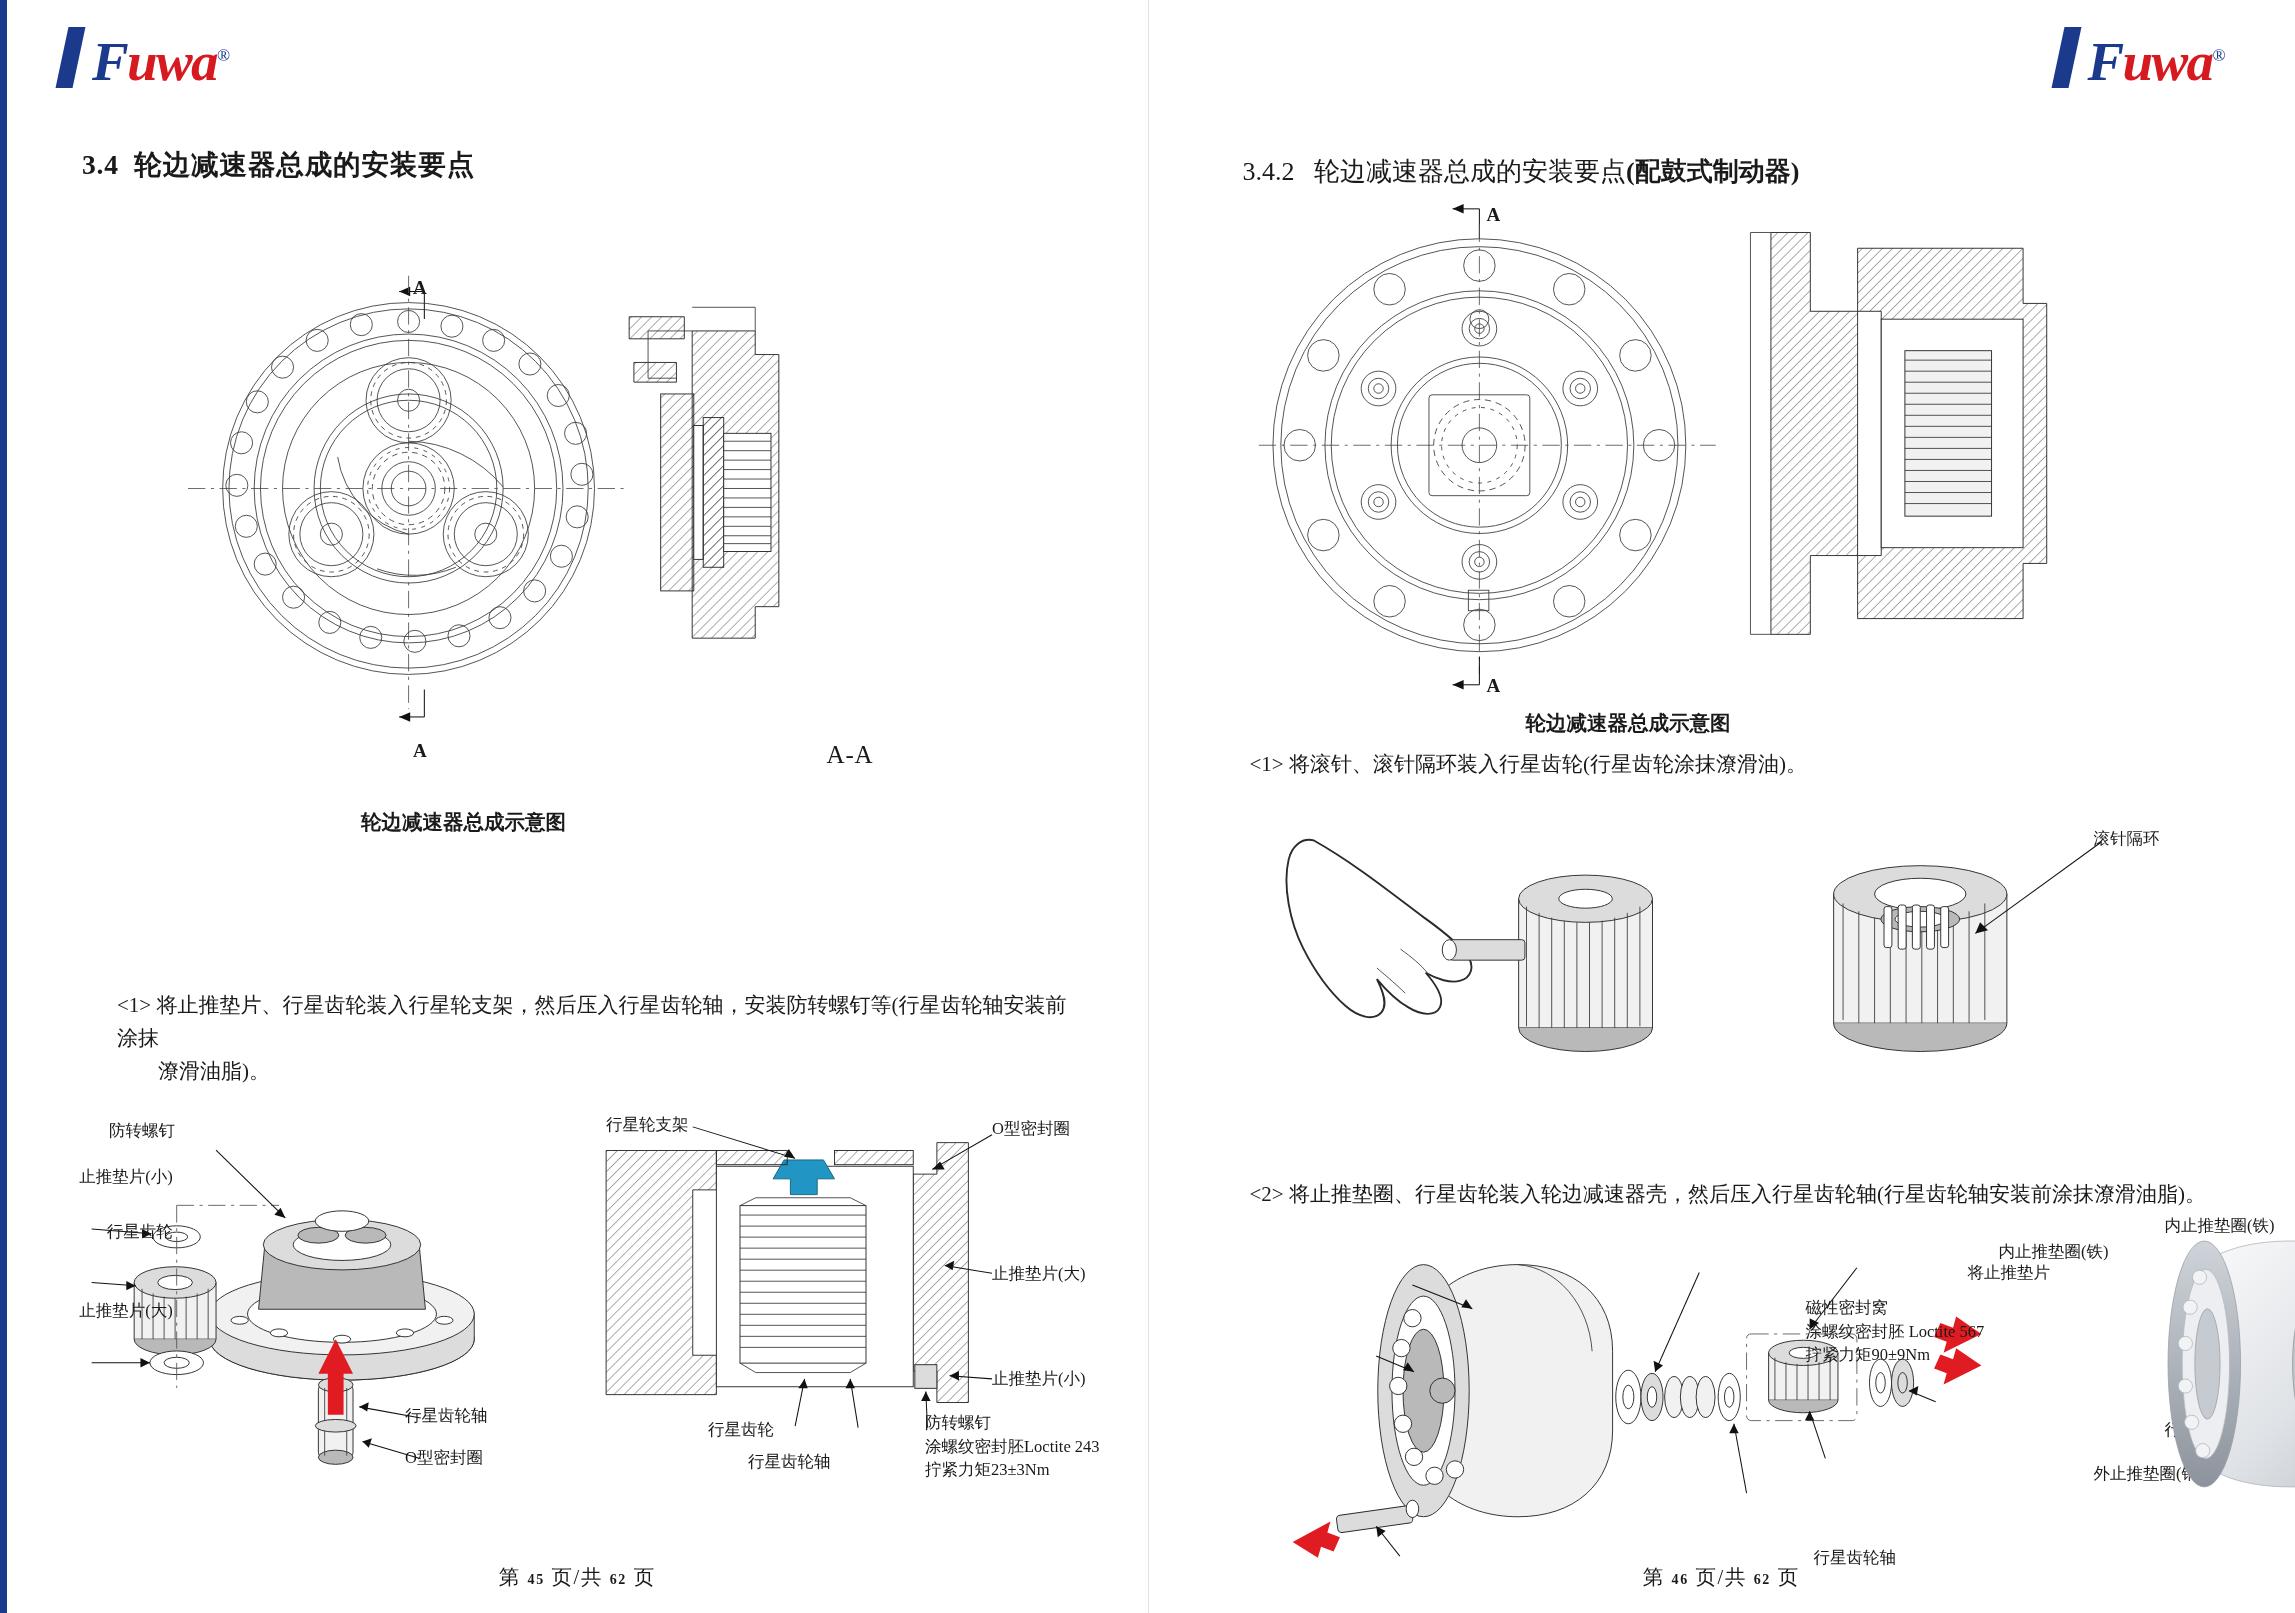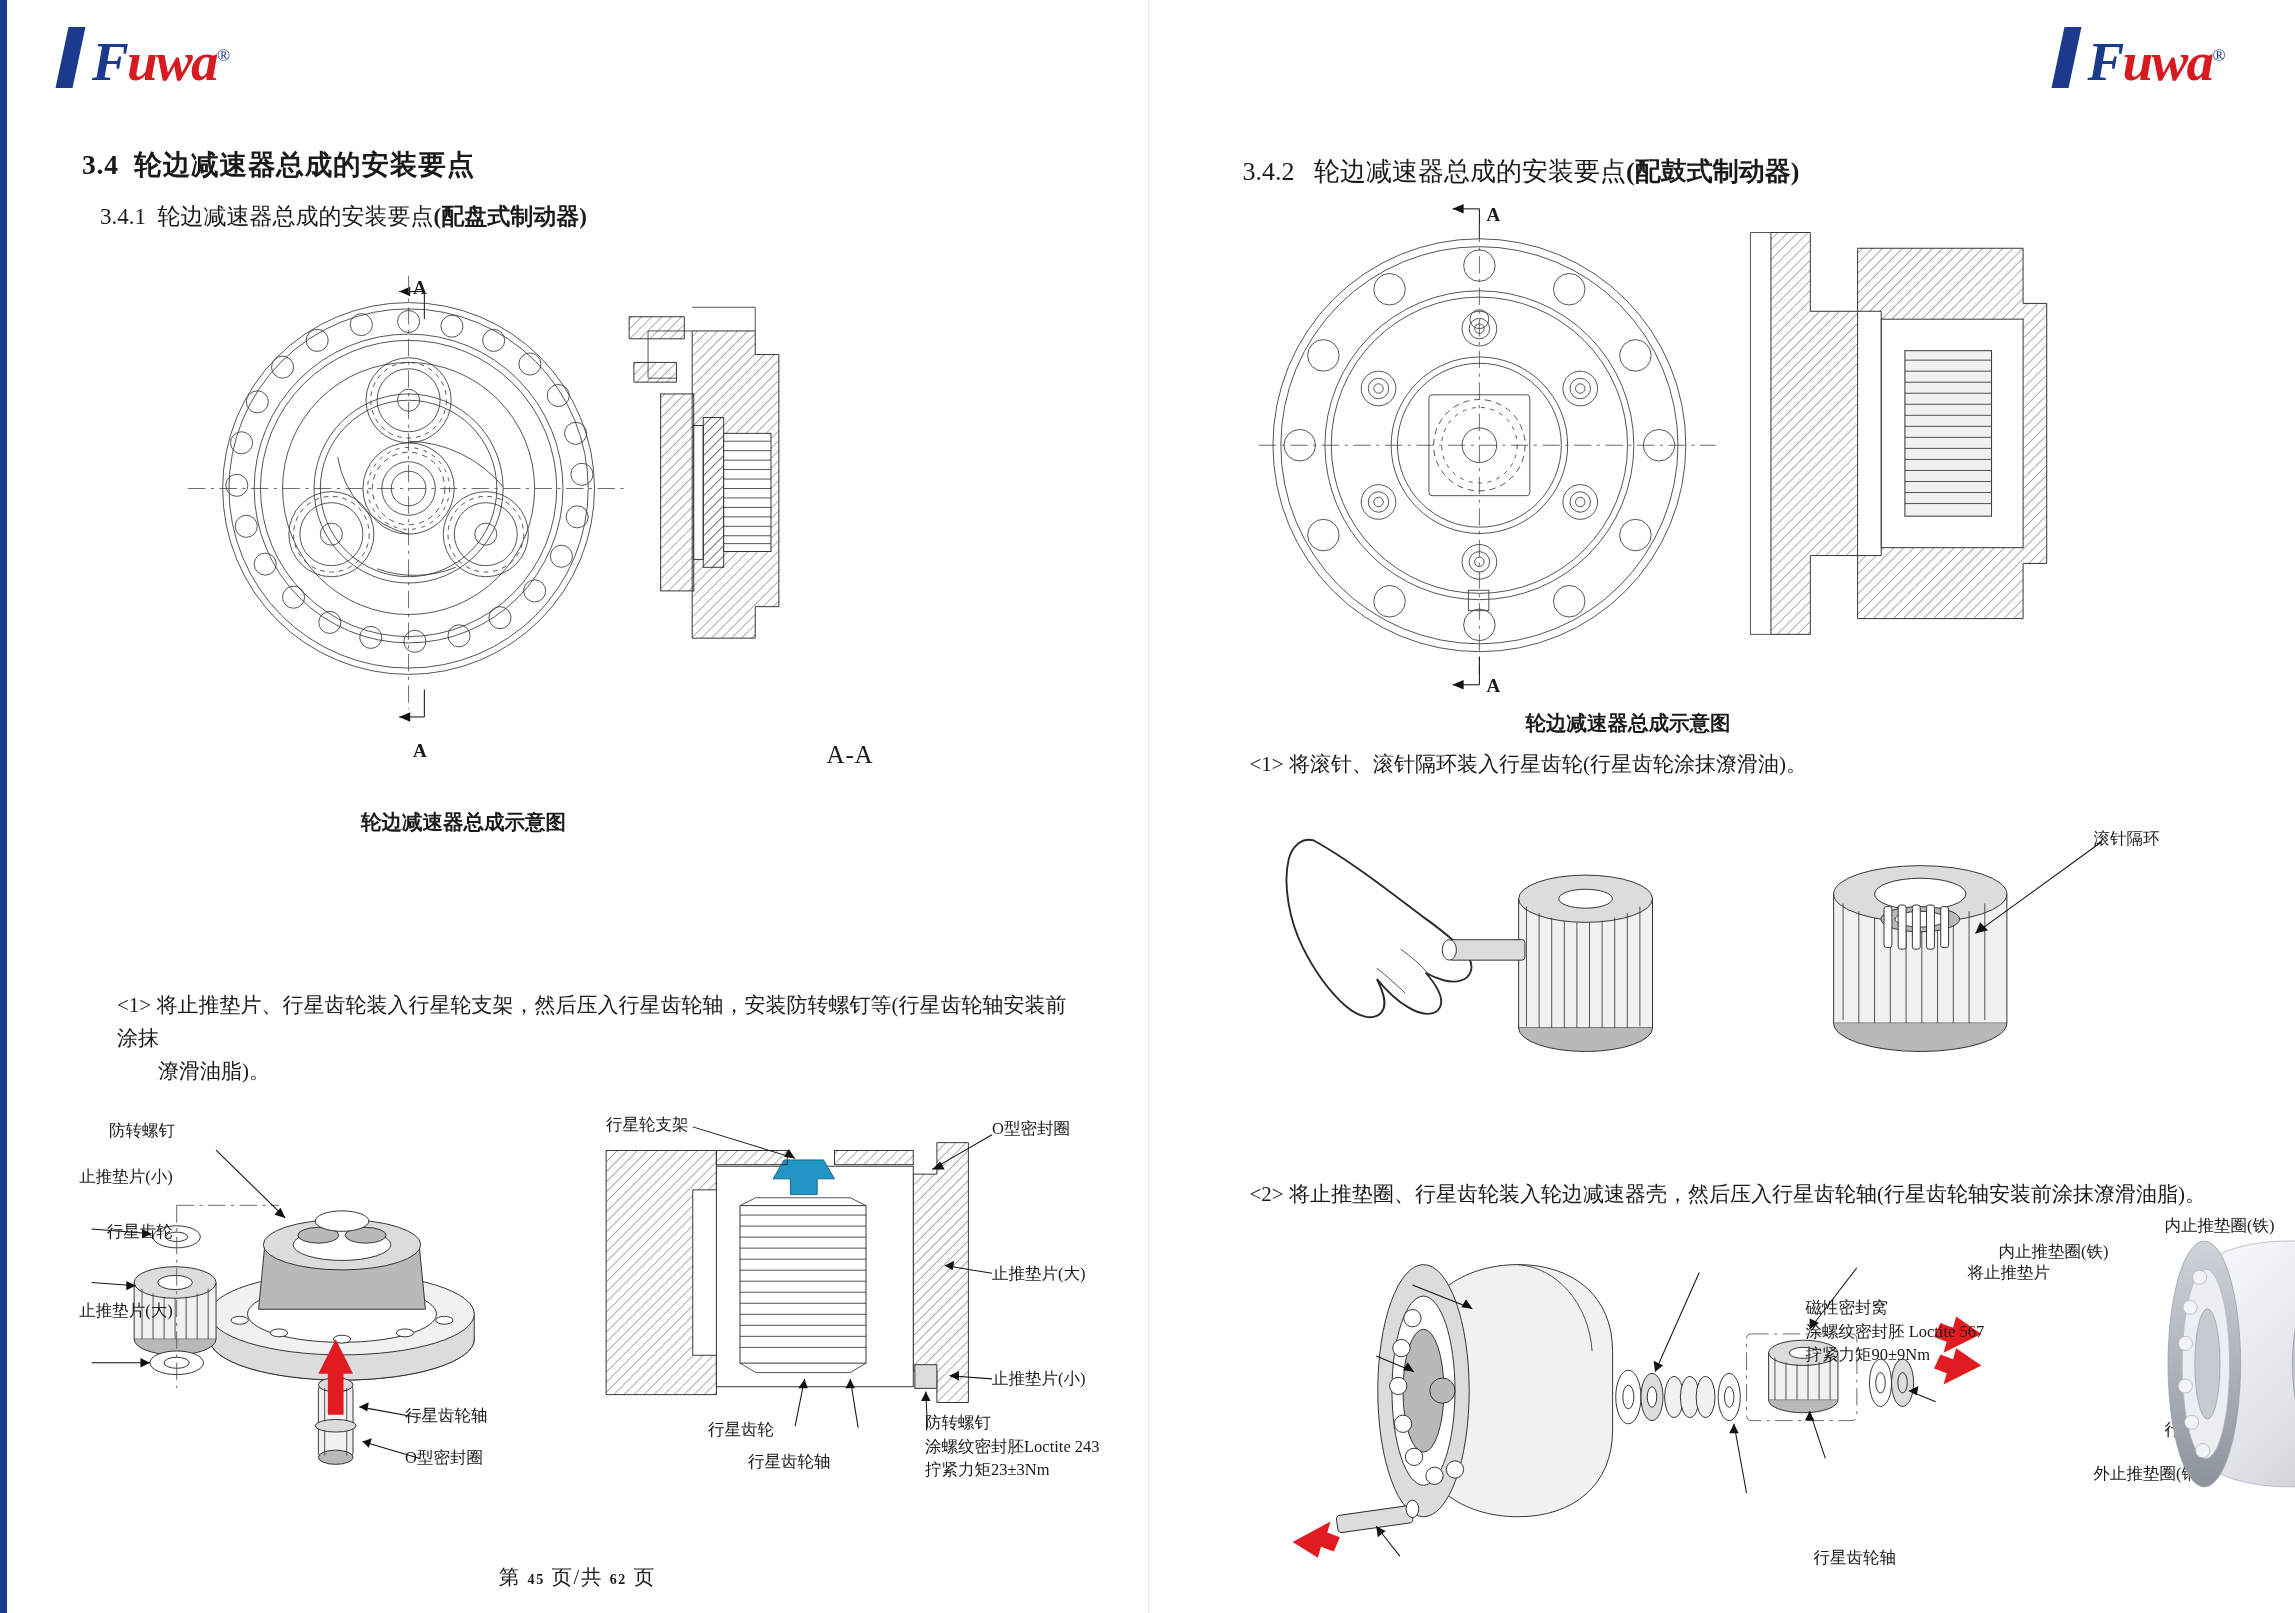--- a/index.html
+++ b/index.html
@@ -54,24 +54,20 @@
 
     <div class="logo" style="left:55px;top:27px;">
       <div class="bar"></div>
       <div class="word"><span class="f">F</span><span>uwa</span><span class="reg">®</span></div>
     </div>
 
     <div class="h-sec" style="left:75px;top:146px;">
       <span>3.4</span>&nbsp;&nbsp;<span>轮边减速器总成的安装要点</span>
     </div>
 
-    <div class="h-sub" style="left:93px;top:201px;">
-      <span>3.4.1</span>&nbsp;
-      <span>轮边减速器总成的安装要点</span><b>(配盘式制动器)</b>
-    </div>
 
     <div style="position:absolute;left:181px;top:260px;">
       <svg width="646" height="520" viewBox="0 0 820 660">
         <defs>
           <pattern id="hatch" width="9" height="9" patternTransform="rotate(45)" patternUnits="userSpaceOnUse">
             <line x1="0" y1="0" x2="0" y2="9" stroke="#2b2b2b" stroke-width="1"></line>
           </pattern>
           <pattern id="hatch2" width="9" height="9" patternTransform="rotate(-45)" patternUnits="userSpaceOnUse">
             <line x1="0" y1="0" x2="0" y2="9" stroke="#2b2b2b" stroke-width="1"></line>
           </pattern>
@@ -674,15 +670,18 @@
           <rect x="330" y="150" width="56" height="16" rx="8" fill="#aeb4bb" stroke="#7c828a"></rect>
           <rect x="330" y="186" width="56" height="16" rx="8" fill="#aeb4bb" stroke="#7c828a"></rect>
         </g>
         <g>
           <ellipse cx="196" cy="166" rx="24" ry="86" fill="#c3c8cf" stroke="#8d939c"></ellipse>
           <ellipse cx="196" cy="166" rx="12" ry="56" fill="#9ea4ac" stroke="#7c828a"></ellipse>
         </g>
       </svg>
     </div>
 
+    <div class="footer">
+      <span>第</span>&nbsp;<b>46</b>&nbsp;<span>页/共</span>&nbsp;<b>62</b>&nbsp;<span>页</span>
+    </div>
   </div>
 </div>
 
 
 </body></html>

